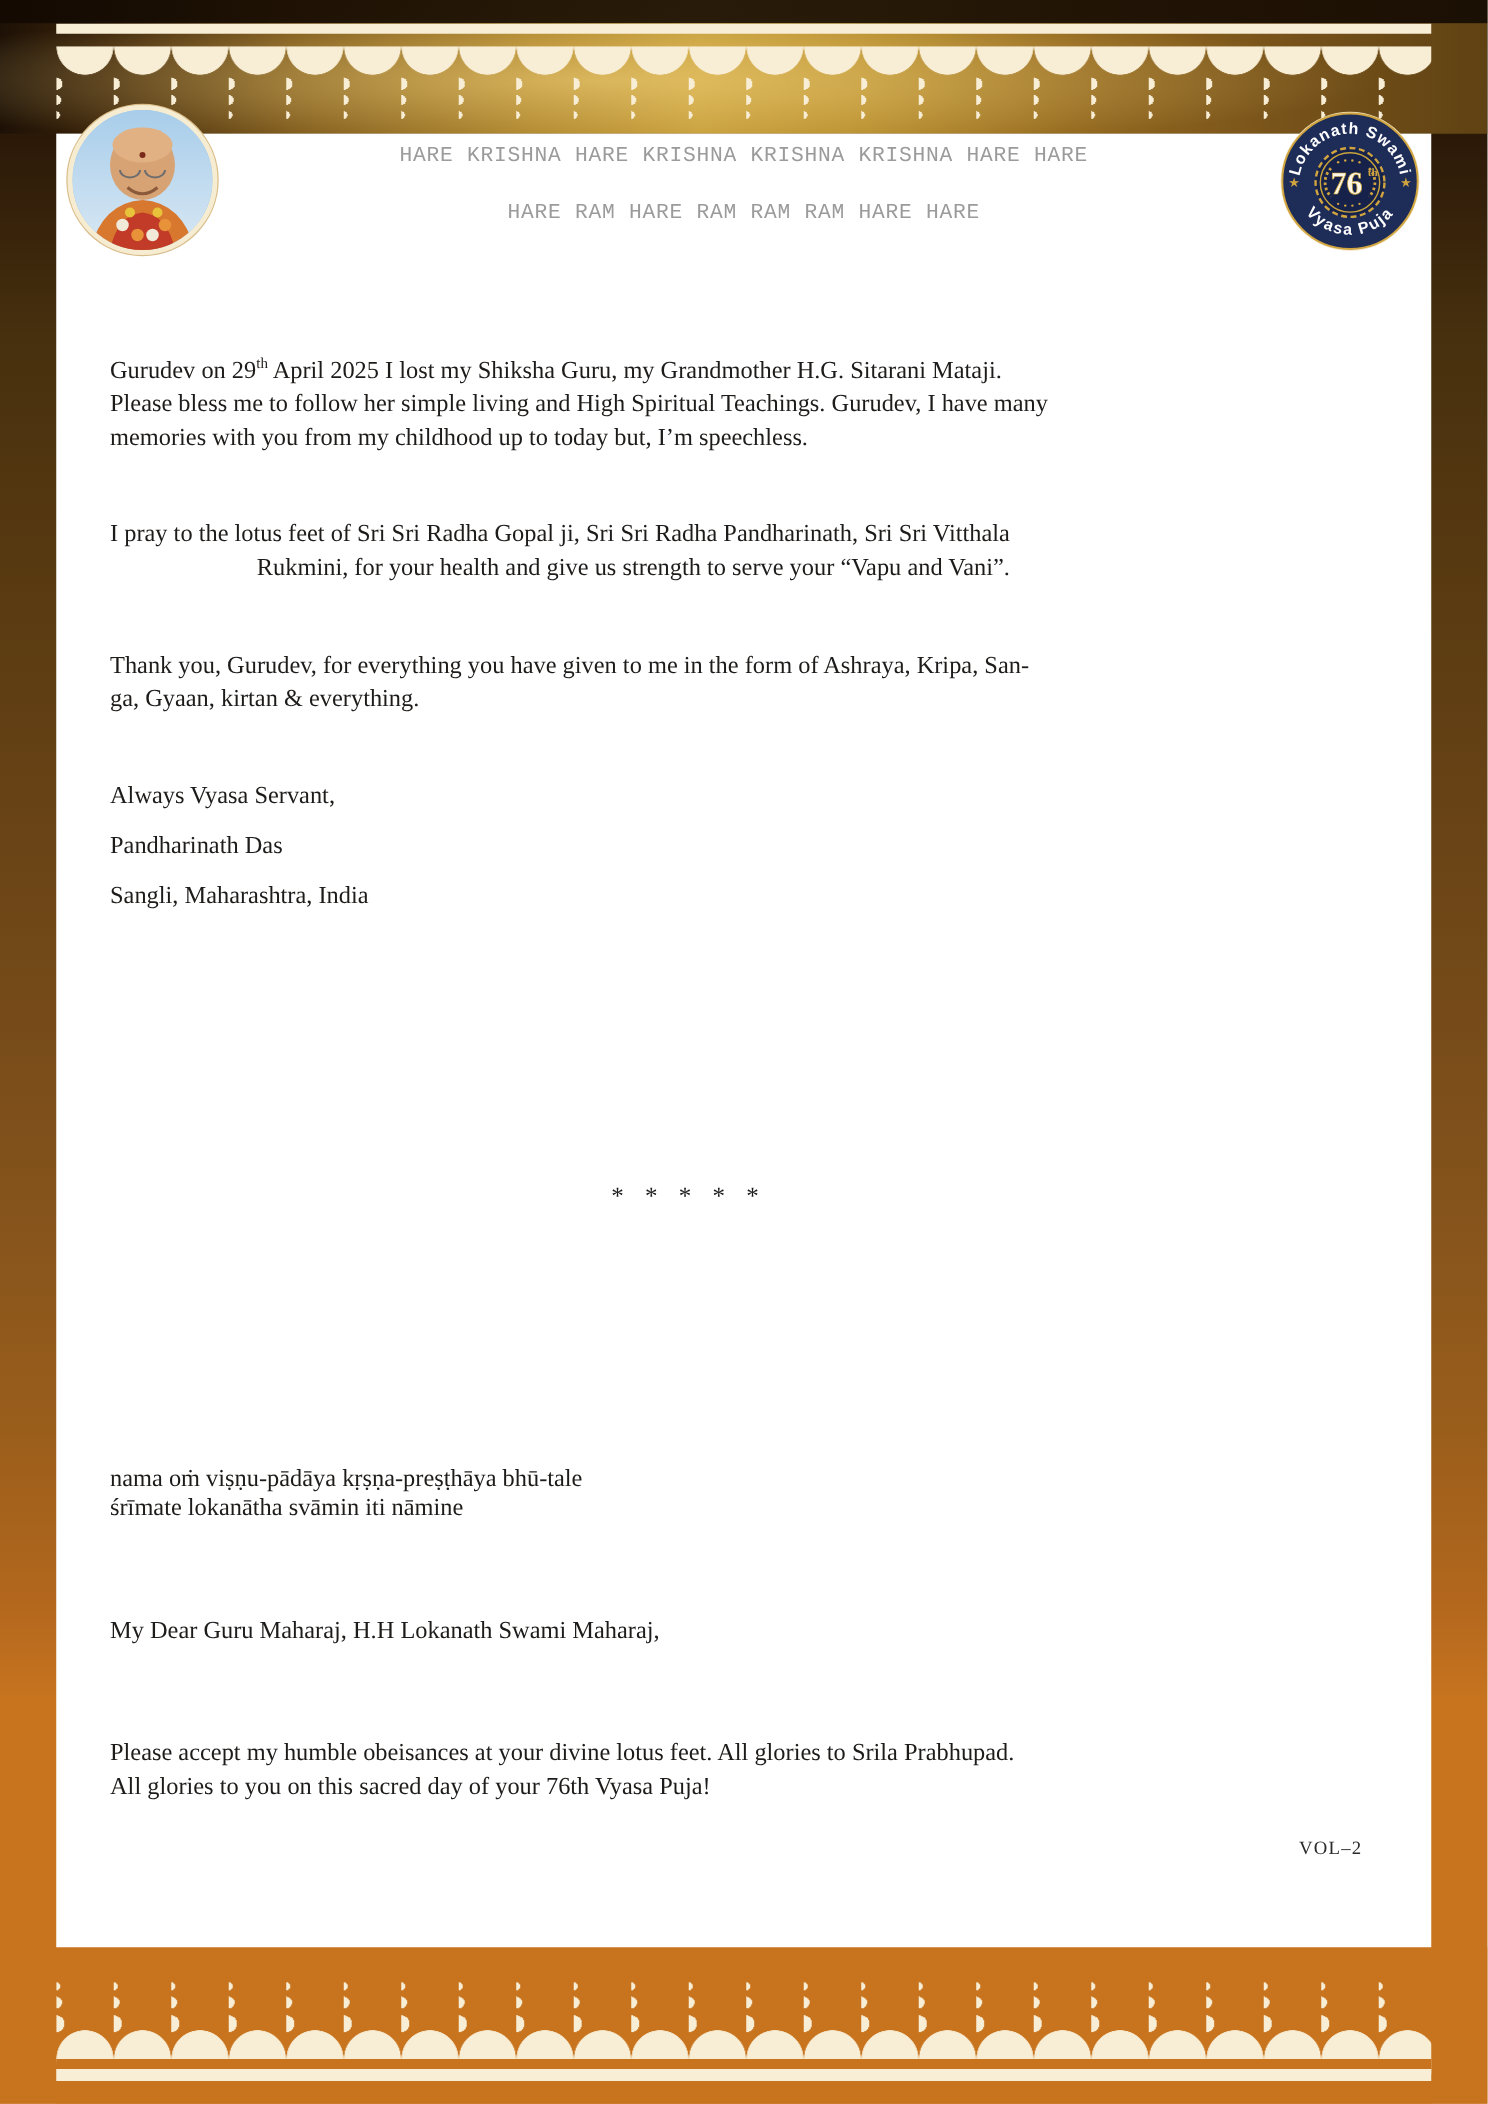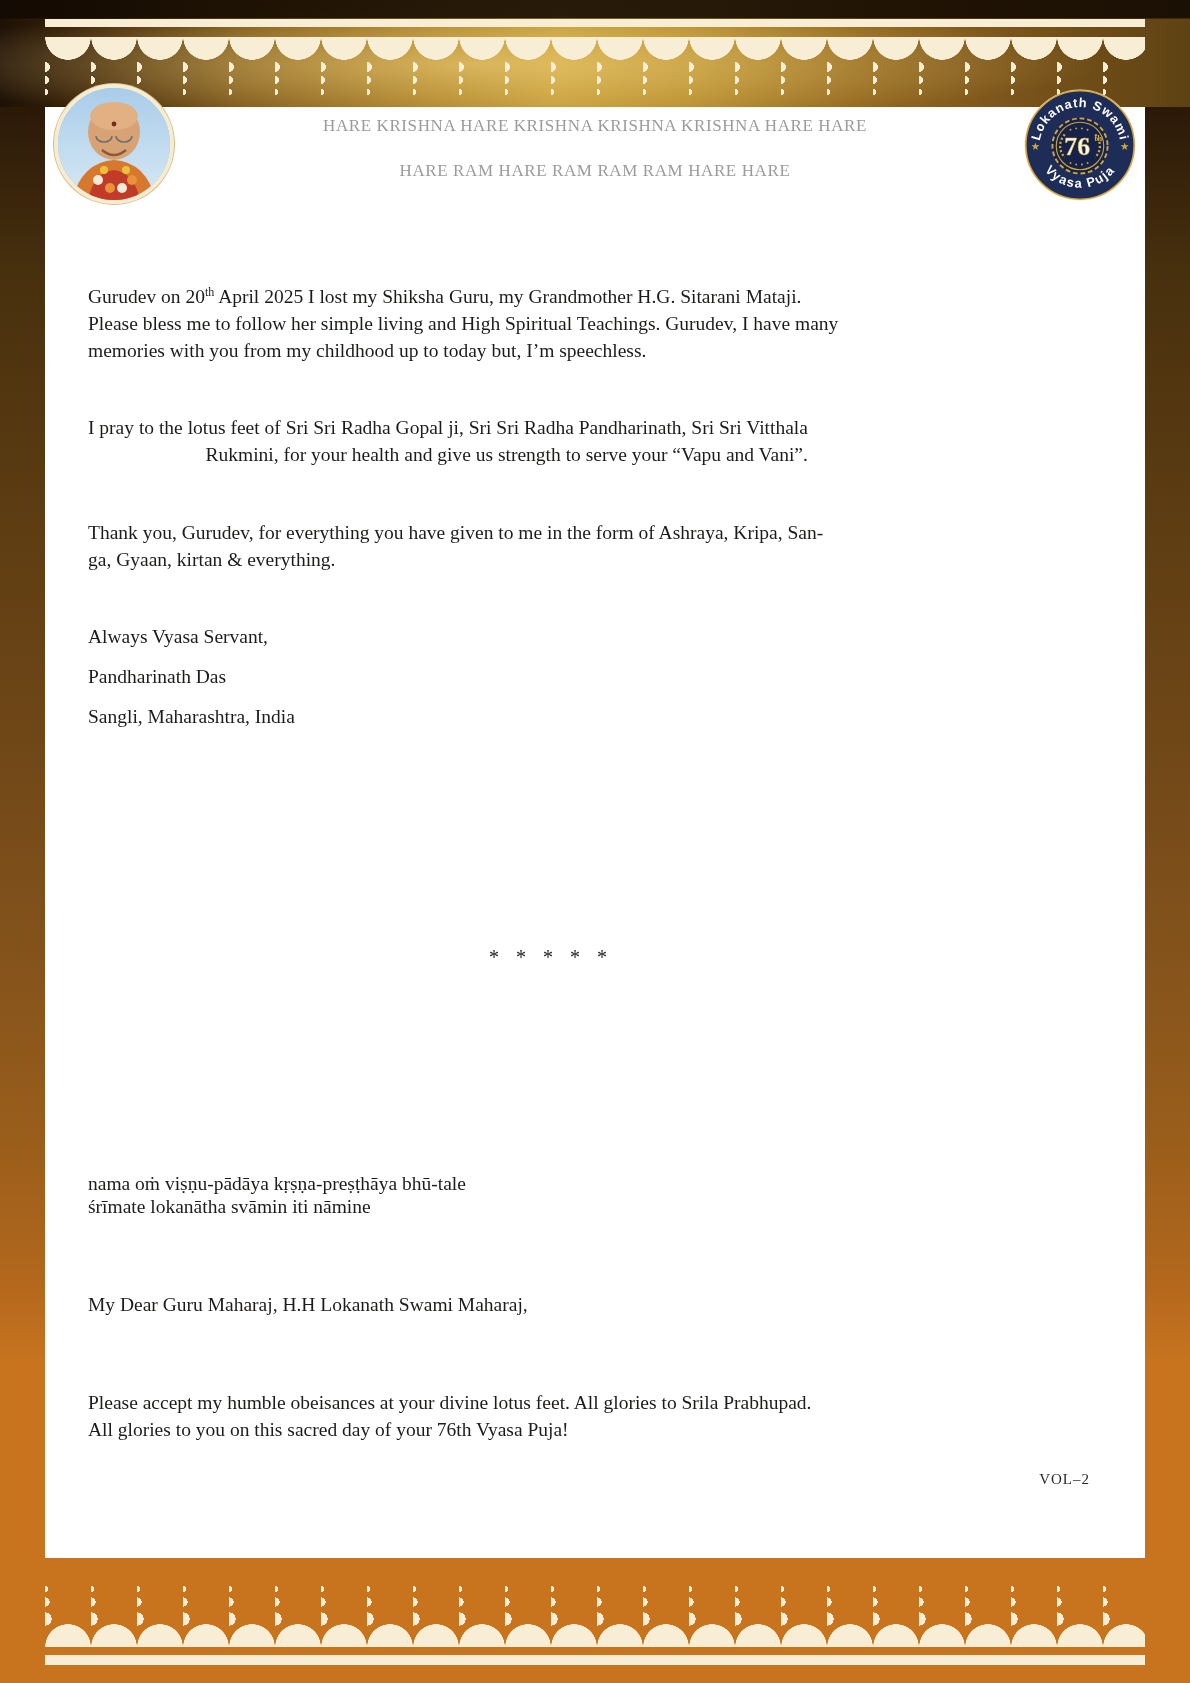--- a/index.html
+++ b/index.html
@@ -31,21 +31,21 @@
 
   
   .photo{position:absolute;left:54px;top:84px;width:112px;height:112px;border-radius:50%;
     border:4px solid #f6ecd2;box-shadow:0 0 0 1px #d9bd8a;overflow:hidden;background:#9ec7e8;}
 
   
   .badge{position:absolute;left:1023px;top:88px;width:114px;height:114px;}
 
   
   .mantra{position:absolute;left:45px;width:1100px;text-align:center;
-    font-family:Liberation Serif, serif;
+    font-family:Liberation Mono, monospace;
     color:#9b9b9b;font-size:17px;letter-spacing:.6px;}
   .mantra.l1{top:116px;}
   .mantra.l2{top:161px;}
 
   
   .para{position:absolute;left:88px;color:#1e1c1a;font-size:19.5px;line-height:27px;}
   .para .ln, .para.multiline{white-space:pre;}
   sup.ord{font-size:12px;line-height:0;vertical-align:super;}
   .p1{top:283px;} .p2{top:414px;text-align:right;} .p3{top:519px;}
   .sig1{top:623px;} .sig2{top:663px;} .sig3{top:703px;text-align:right;}
@@ -142,21 +142,21 @@
       </g>
       <text x="57" y="71" font-family="Liberation Serif, DejaVu Serif, serif" font-size="27" font-weight="bold" fill="#fdf8e8" text-anchor="middle" stroke="#c9a43c" stroke-width=".6">76</text>
       <text x="75" y="56" font-family="Liberation Serif, DejaVu Serif, serif" font-size="9.5" font-weight="bold" fill="#d0a43e">th</text>
     </svg>
   </div>
 
   <div class="mantra l1">HARE KRISHNA HARE KRISHNA KRISHNA KRISHNA HARE HARE</div>
   <div class="mantra l2">HARE RAM HARE RAM RAM RAM HARE HARE</div>
 
   <div class="para p1">
-    <div class="ln"><span>Gurudev on 20</span><sup class="ord">th</sup><span> April 2025 I lost my Shiksha Guru, my Grandmother H.G. Sitarani Mataji.</span></div>
+    <div class="ln"><span>Gurudev on 29</span><sup class="ord">th</sup><span> April 2025 I lost my Shiksha Guru, my Grandmother H.G. Sitarani Mataji.</span></div>
     <div class="ln">Please bless me to follow her simple living and High Spiritual Teachings. Gurudev, I have many</div>
     <div class="ln">memories with you from my childhood up to today but, I’m speechless.</div>
   </div>
 
   <div class="para p2 multiline">I pray to the lotus feet of Sri Sri Radha Gopal ji, Sri Sri Radha Pandharinath, Sri Sri Vitthala
 Rukmini, for your health and give us strength to serve your “Vapu and Vani”.</div>
 
   <div class="para p3 multiline">Thank you, Gurudev, for everything you have given to me in the form of Ashraya, Kripa, San-
 ga, Gyaan, kirtan &amp; everything.</div>
 

